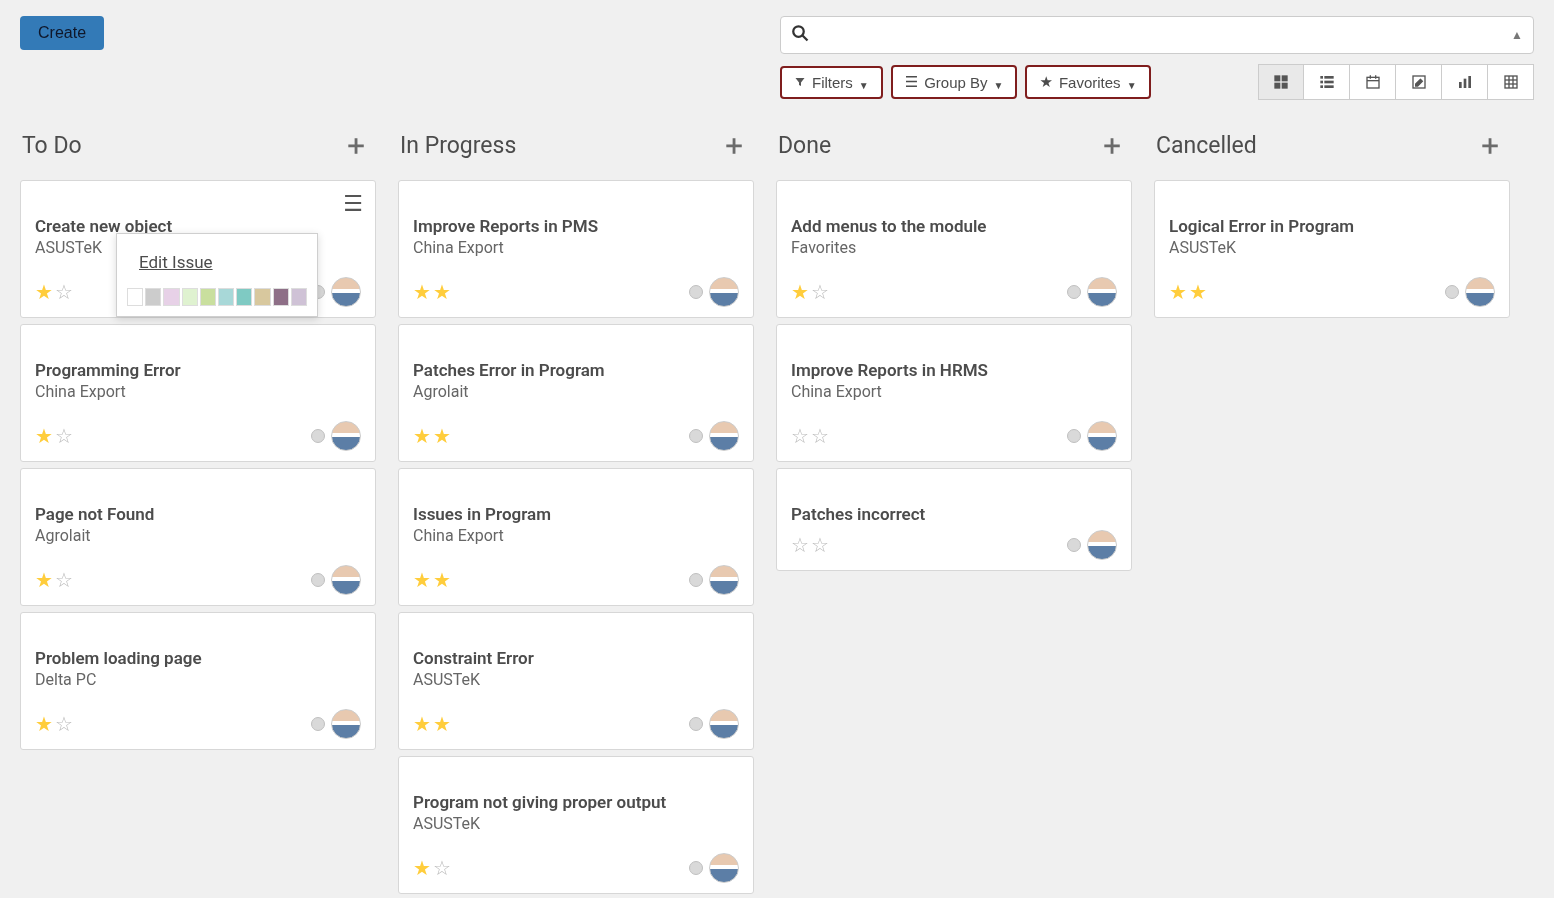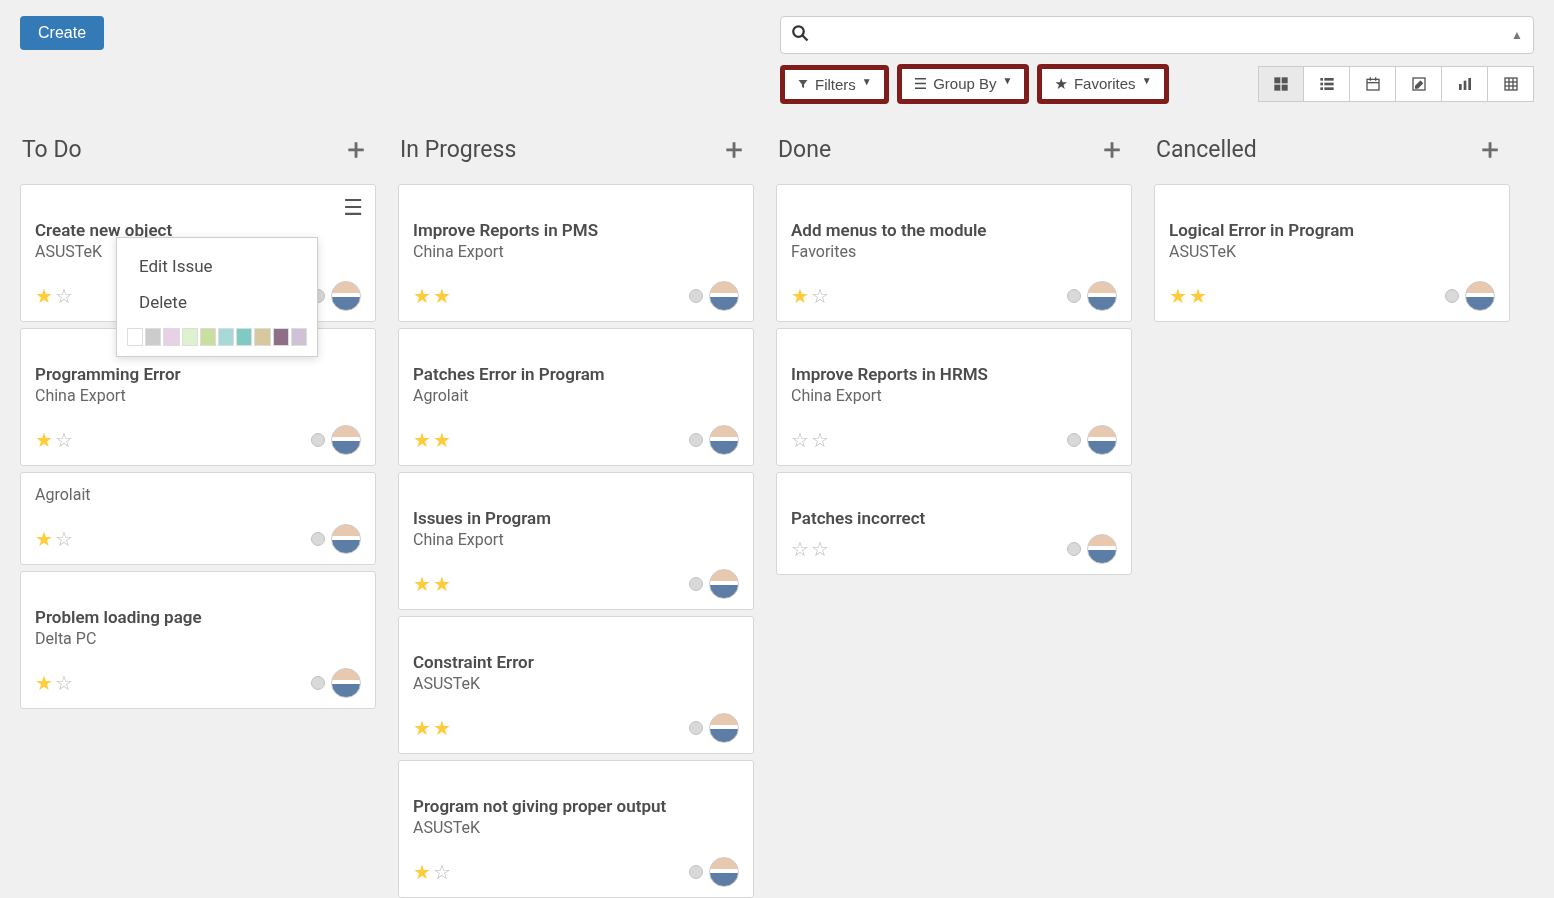--- a/index.html
+++ b/index.html
@@ -2,28 +2,28 @@
 <html><head>
 <meta charset="utf-8">
 <style>
 * { box-sizing: border-box; margin: 0; padding: 0; }
 body { font-family: -apple-system, BlinkMacSystemFont, "Segoe UI", Roboto, Helvetica, Arial, sans-serif; background: #f0f0f0; color: #4c4c4c; font-size: 15px; width: 1554px; height: 898px; overflow: hidden; }
 
 
 .header { display: flex; align-items: flex-start; padding: 16px 20px 0 20px; gap: 20px; }
 .header-left { flex: 0 0 740px; }
 .page-title { font-size: 26px; font-weight: 500; color: #4c4c4c; margin-bottom: 14px; }
-.create-btn { background: #337ab7; color: #ffffff; border: none; border-radius: 4px; padding: 8px 18px; font-size: 16px; cursor: pointer; }
+.create-btn { background: #337ab7; color: #0f172a; border: none; border-radius: 4px; padding: 8px 18px; font-size: 16px; cursor: pointer; }
 .header-right { flex: 1; display: flex; flex-direction: column; gap: 10px; }
 .search-box { position: relative; background: #fff; border: 1px solid #ccc; border-radius: 4px; height: 38px; display: flex; align-items: center; padding: 0 10px; }
 .search-icon { font-weight: bold; font-size: 18px; }
 .search-input { border: none; flex: 1; outline: none; font-size: 15px; padding-left: 8px; }
 .search-caret { font-size: 12px; color: #777; cursor: pointer; }
 .toolbar-row { display: flex; gap: 8px; align-items: center; }
-.toolbar-btn { background: #fff; border: 5px solid #7f1d1d; border-radius: 4px; padding: 6px 12px; font-size: 15px; cursor: pointer; display: inline-flex; align-items: flex-start; gap: 6px; color: #4c4c4c; }
+.toolbar-btn { background: #fff; border: 2px solid #7f1d1d; border-radius: 4px; padding: 6px 12px; font-size: 15px; cursor: pointer; display: inline-flex; align-items: flex-end; gap: 6px; color: #4c4c4c; }
 .toolbar-spacer { flex: 1; }
 .view-group { display: flex; }
 .view-btn { background: #fff; border: 1px solid #ccc; width: 46px; height: 36px; display: flex; align-items: center; justify-content: center; font-size: 16px; cursor: pointer; color: #4c4c4c; }
 .view-btn + .view-btn { border-left: none; }
 .view-btn.active { background: #e9e9e9; }
 .caret-down { font-size: 10px; }
 
 
 .board { display: flex; gap: 22px; padding: 22px 20px 0 20px; }
 .column { width: 356px; flex-shrink: 0; position: relative; }
@@ -38,21 +38,21 @@
 .stars { display: flex; gap: 2px; }
 .star { font-size: 20px; color: #ffcd3c; cursor: pointer; }
 .star.empty { color: #bbb; }
 .right-icons { display: flex; align-items: center; gap: 6px; }
 .status-dot { width: 14px; height: 14px; border-radius: 50%; background: #d9d9d9; border: 1px solid #c0c0c0; cursor: pointer; }
 .avatar { width: 30px; height: 30px; border-radius: 50%; background: linear-gradient(#e8c9b0 40%, #fff 40%, #fff 55%, #5c7ea6 55%); border: 1px solid #ccc; }
 
 .card-menu-trigger { position: absolute; top: 10px; right: 12px; font-size: 22px; color: #555; cursor: pointer; }
 
 
-.ctx-menu { position: absolute; top: 52px; left: 95px; width: 202px; background: #fff; border: 1px solid #cfcfcf; box-shadow: 0 2px 8px rgba(0,0,0,.15); z-index: 100; padding: 10px 0 10px 0; }
+.ctx-menu { position: absolute; top: 52px; left: 95px; width: 202px; background: #fff; border: 1px solid #cfcfcf; box-shadow: 0 2px 8px rgba(0,0,0,.15); z-index: 100; padding: 10px 0 10px 0; text-decoration: underline; }
 .ctx-item { padding: 8px 22px; font-size: 17px; color: #4c4c4c; cursor: pointer; }
 .color-row { display: flex; gap: 2px; padding: 8px 10px 0 10px; }
 .color-sw { width: 18px; height: 18px; border: 1px solid #ddd; cursor: pointer; }
 </style>
 </head>
 <body>
 
 <div class="header">
   <div class="header-left">
     <button class="create-btn">Create</button>
@@ -156,21 +156,20 @@
             <span class="star">★</span>
             <span class="star empty">☆</span>
           </div>
           <div class="right-icons">
             <div class="status-dot"></div>
             <div class="avatar"></div>
           </div>
         </div>
         <div class="ctx-menu">
           <div class="ctx-item">Edit Issue</div>
-          <div class="ctx-item">Delete</div>
           <div class="color-row">
             <div class="color-sw" style="background: rgb(255, 255, 255);"></div>
             <div class="color-sw" style="background: rgb(204, 204, 204);"></div>
             <div class="color-sw" style="background: rgb(231, 209, 231);"></div>
             <div class="color-sw" style="background: rgb(223, 242, 208);"></div>
             <div class="color-sw" style="background: rgb(201, 223, 158);"></div>
             <div class="color-sw" style="background: rgb(168, 216, 216);"></div>
             <div class="color-sw" style="background: rgb(127, 202, 195);"></div>
             <div class="color-sw" style="background: rgb(216, 200, 158);"></div>
             <div class="color-sw" style="background: rgb(142, 111, 135);"></div>
@@ -186,20 +185,21 @@
             <span class="star">★</span>
             <span class="star empty">☆</span>
           </div>
           <div class="right-icons">
             <div class="status-dot"></div>
             <div class="avatar"></div>
           </div>
         </div>
       </div>
       <div class="card">
+        <div class="card-title">Page not Found</div>
         <div class="card-sub">Agrolait</div>
         <div class="card-footer">
           <div class="stars">
             <span class="star">★</span>
             <span class="star empty">☆</span>
           </div>
           <div class="right-icons">
             <div class="status-dot"></div>
             <div class="avatar"></div>
           </div>

